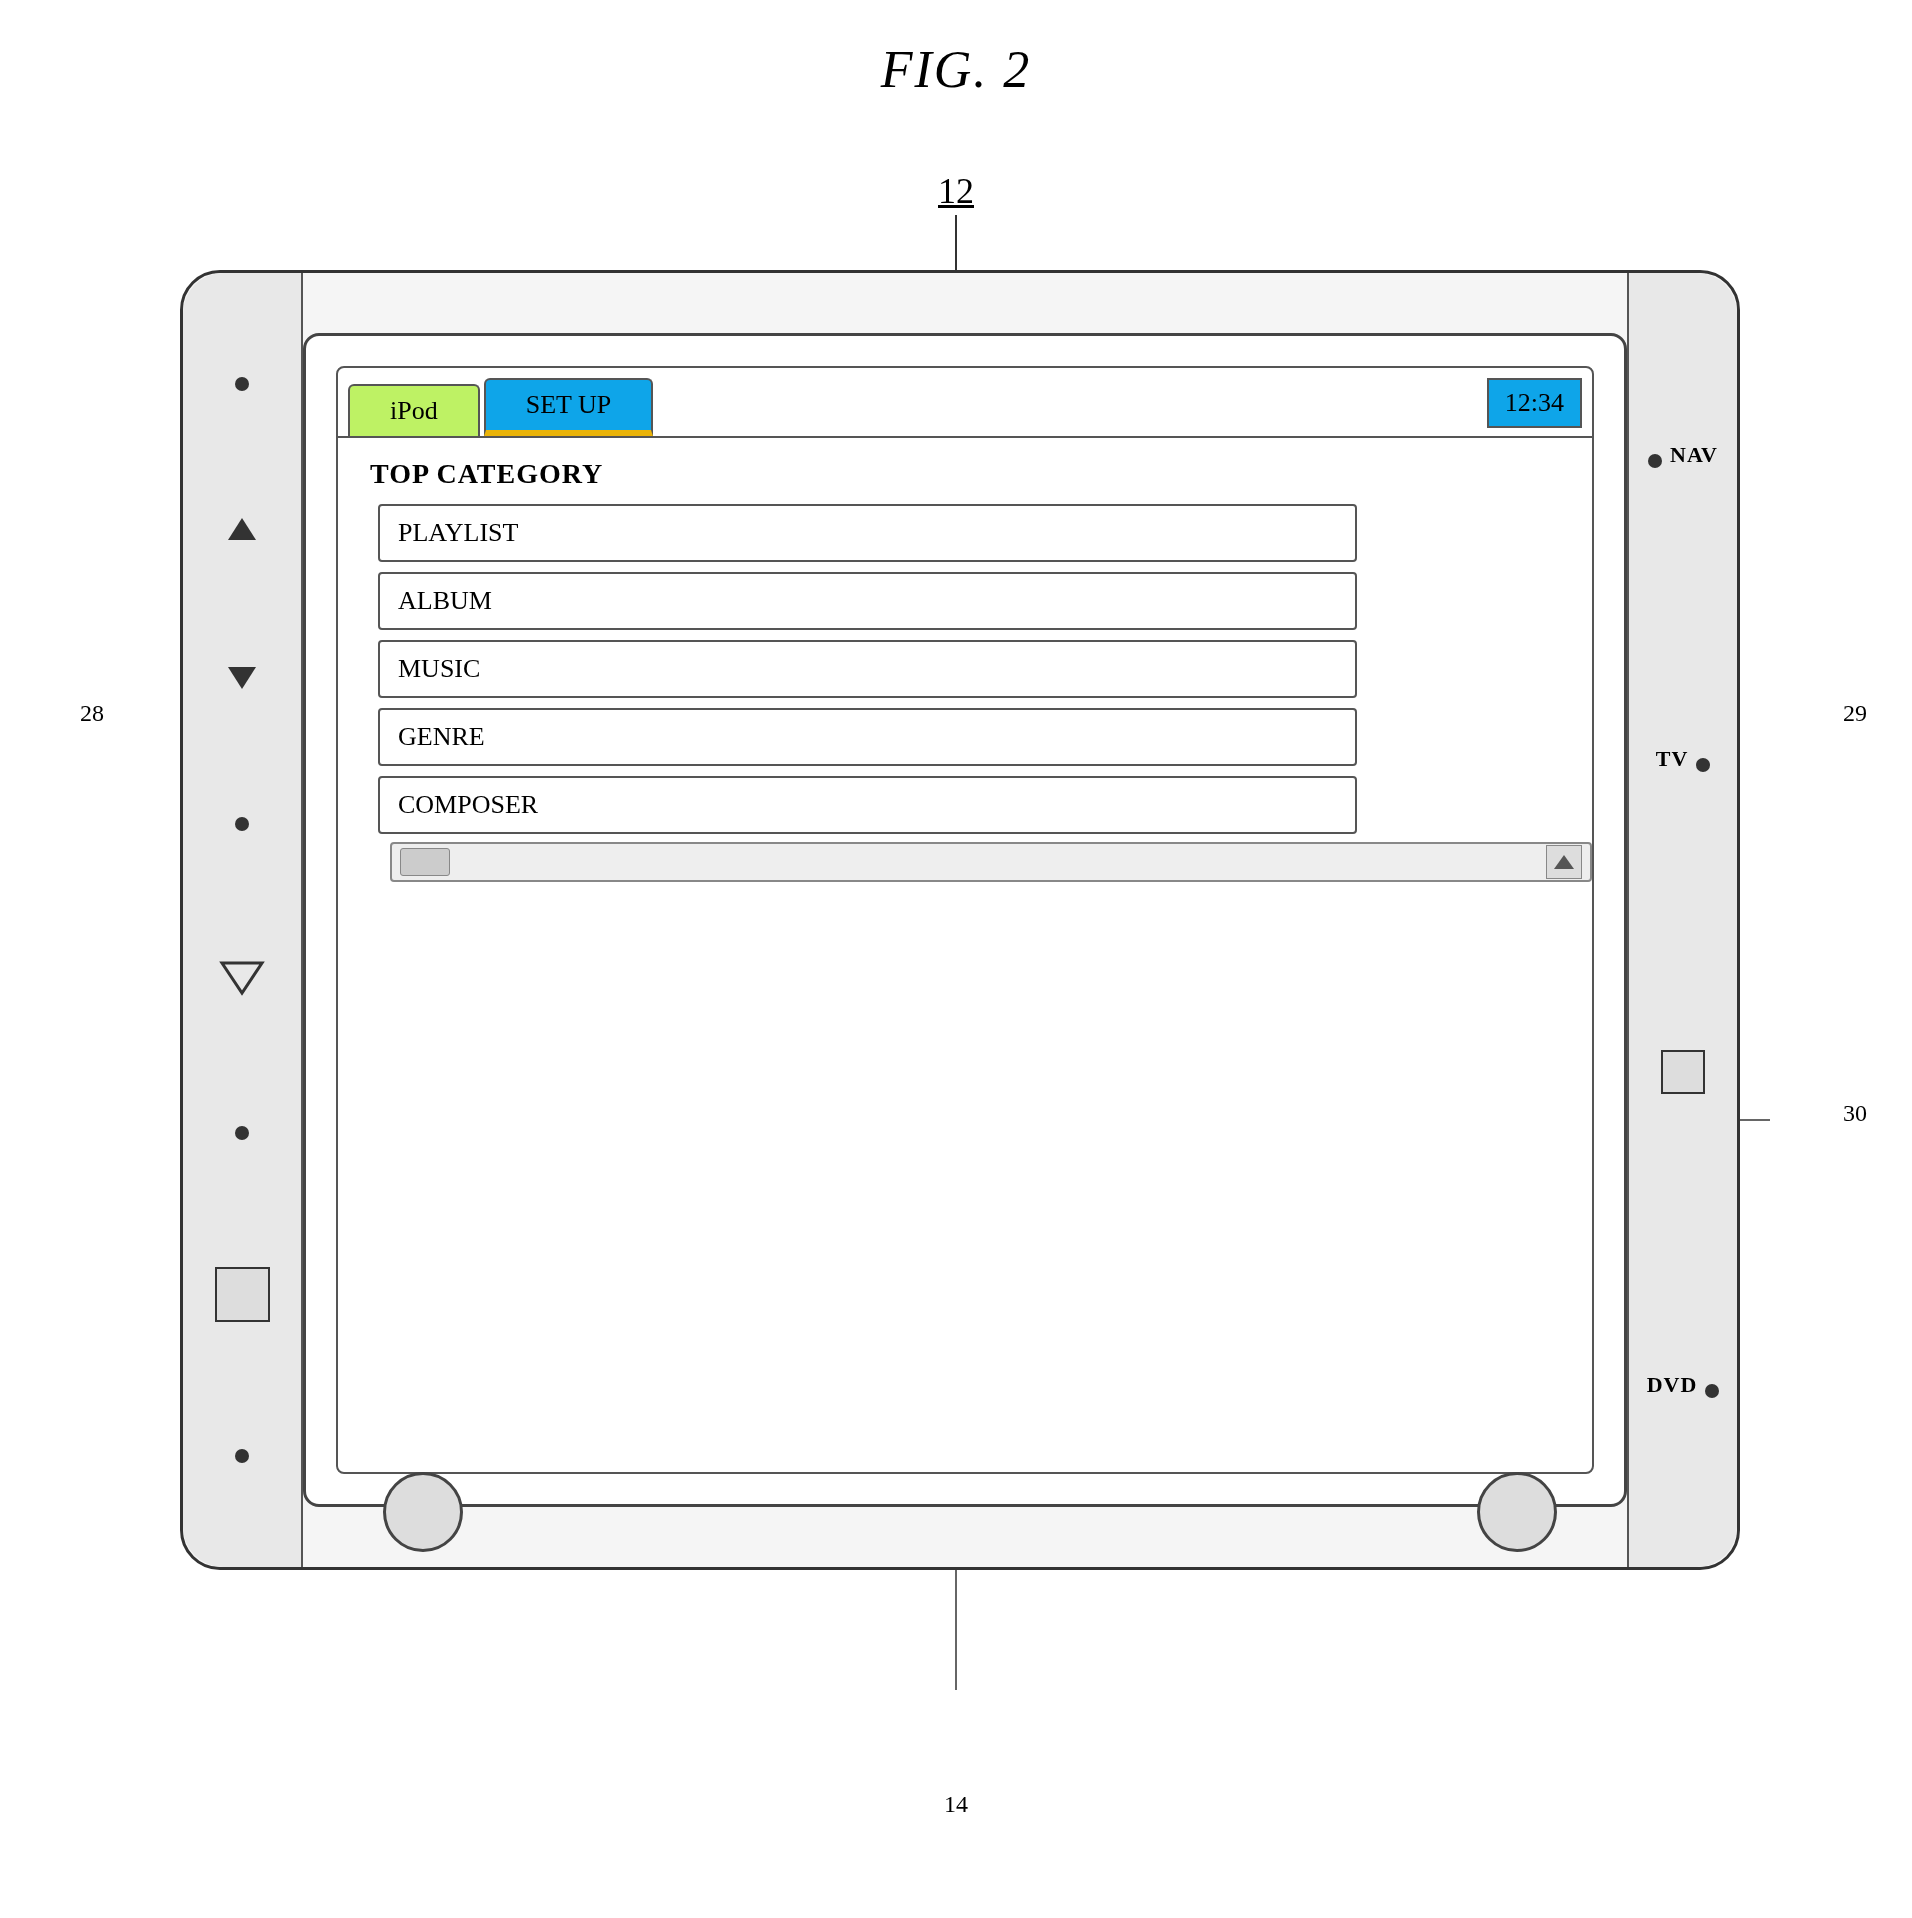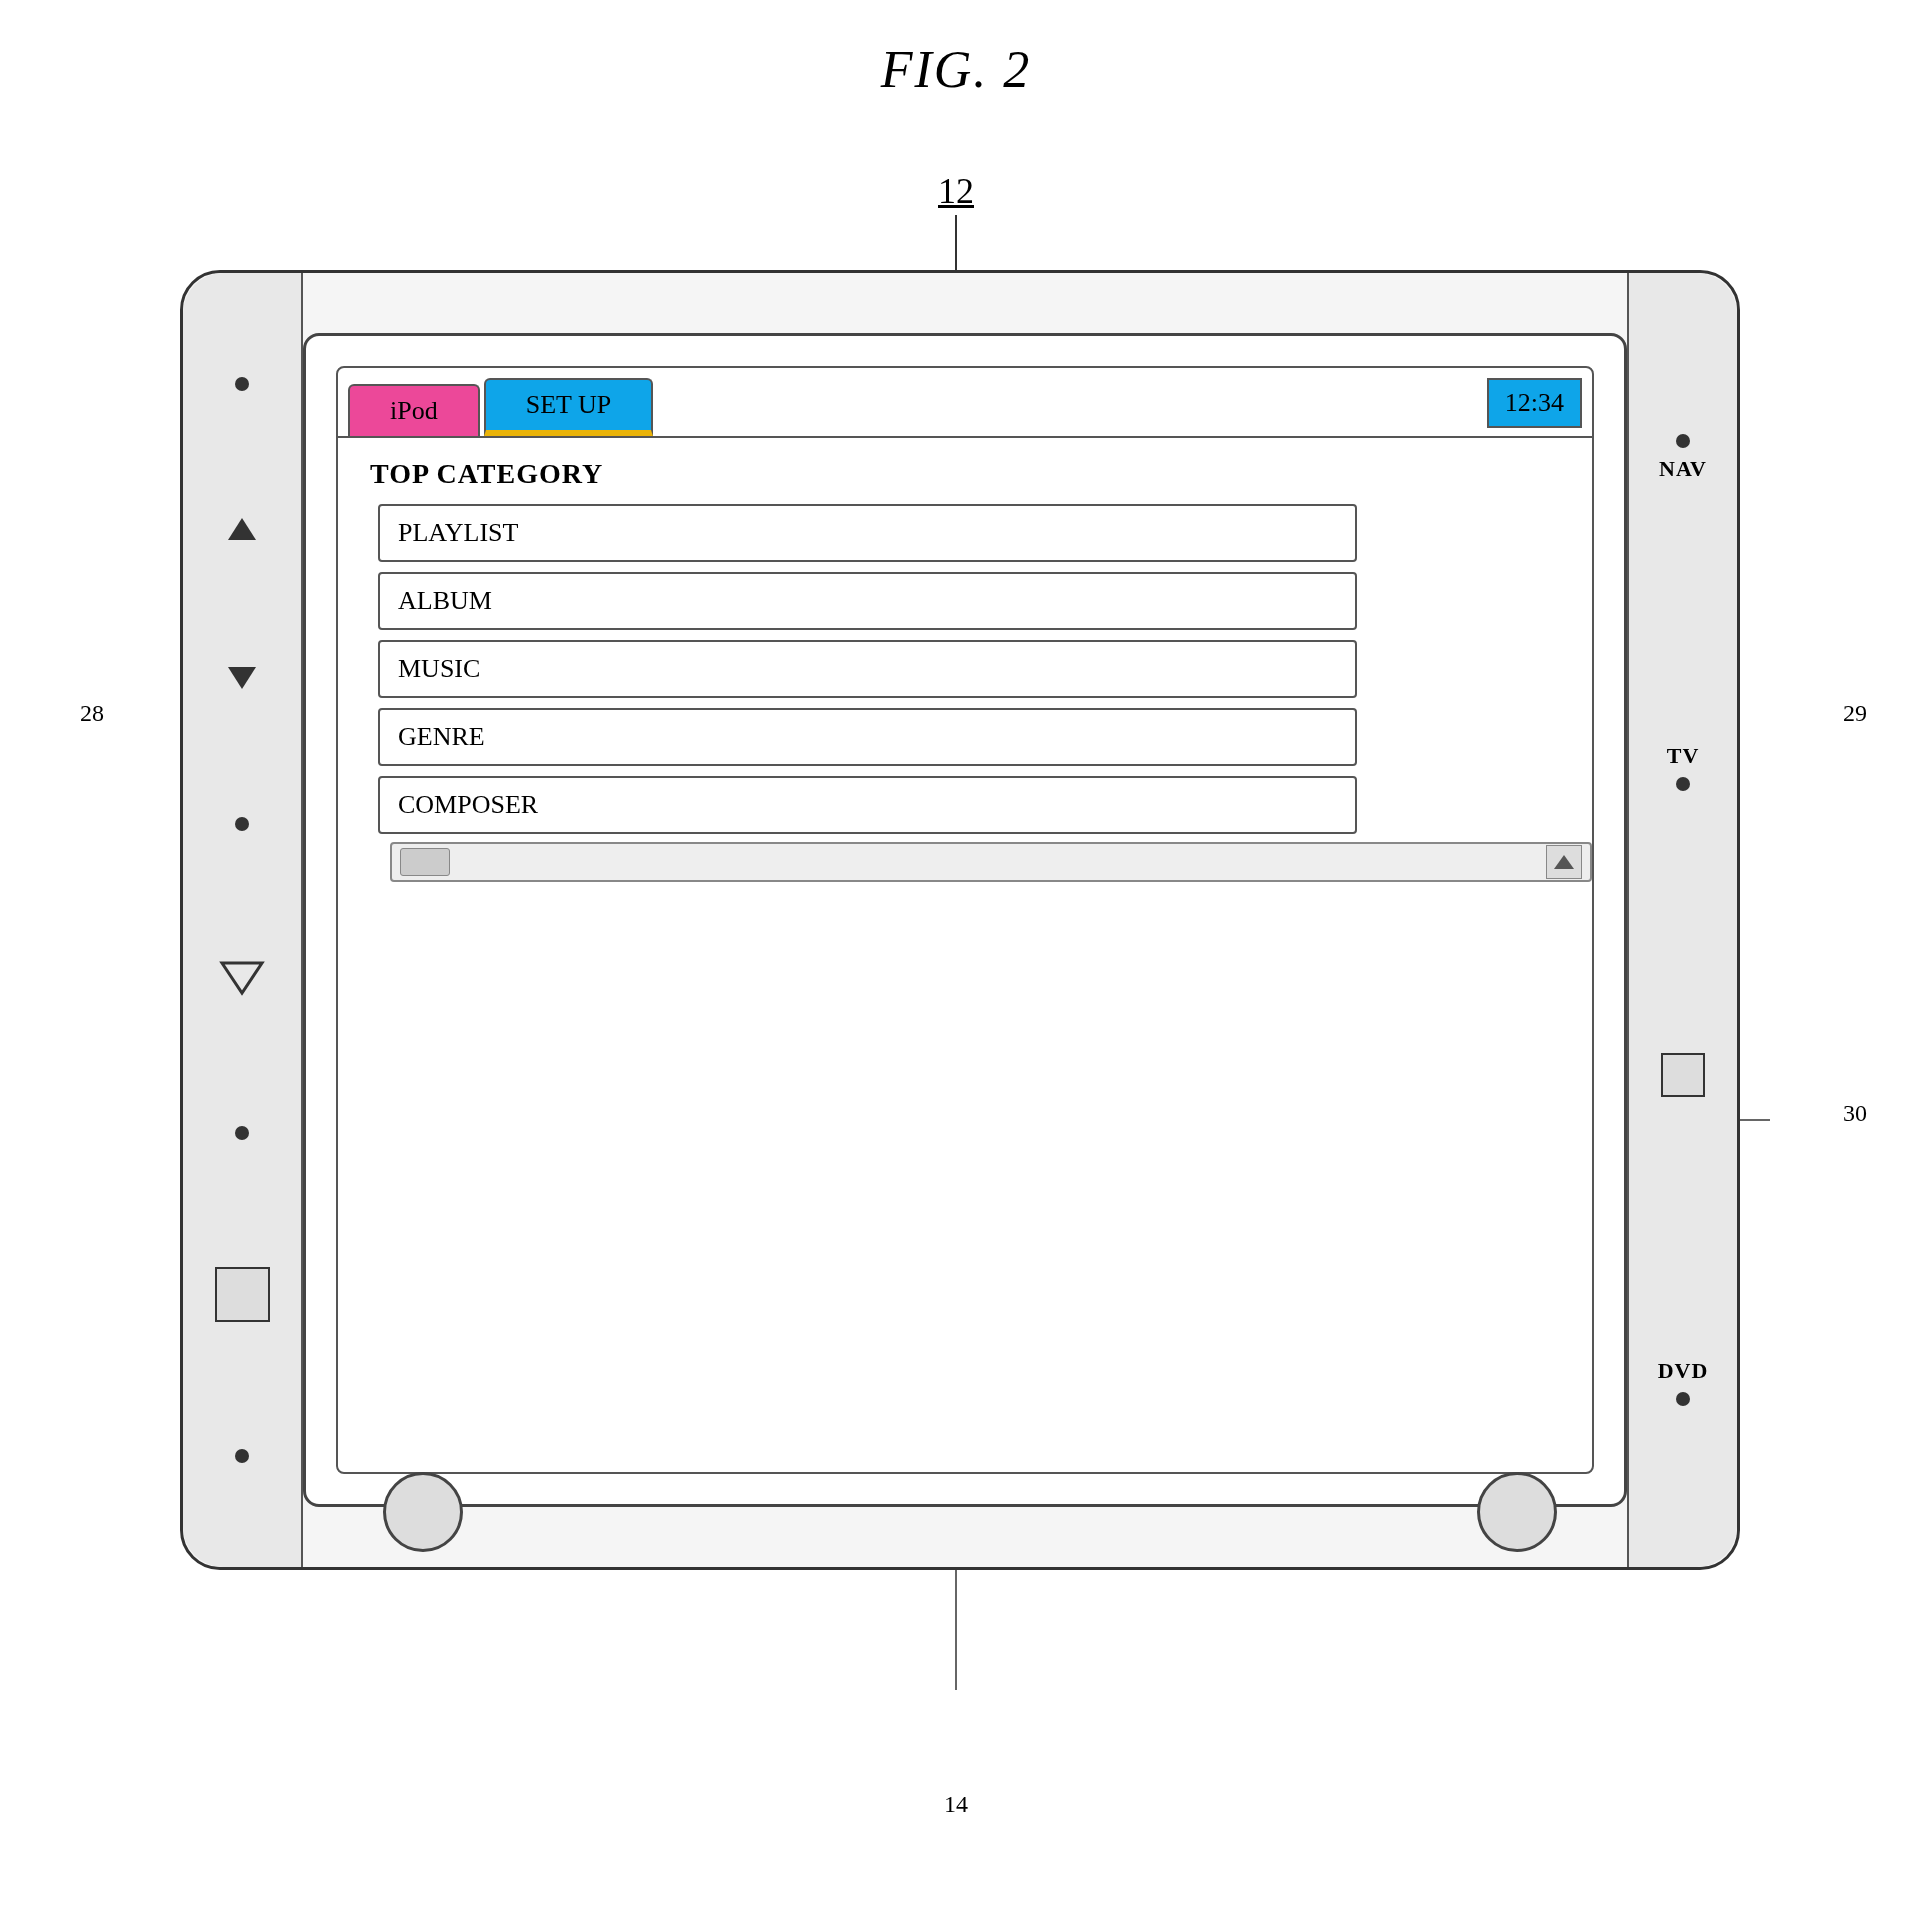--- a/index.html
+++ b/index.html
@@ -114,22 +114,21 @@
       border-radius: 0 40px 40px 0;
       display: flex;
       flex-direction: column;
       align-items: center;
       justify-content: space-around;
       padding: 30px 0;
     }
 
     .right-panel-section {
       display: flex;
-      flex-direction: column;
-      align-items: center;
+      align-items: flex-end;
       gap: 8px;
     }
 
     .right-panel-label {
       font-size: 22px;
       font-weight: bold;
       letter-spacing: 1px;
     }
 
     
@@ -165,21 +164,21 @@
       gap: 4px;
       position: relative;
     }
 
     .tab {
       padding: 10px 40px;
       border: 2px solid #555;
       border-bottom: none;
       border-radius: 6px 6px 0 0;
       font-size: 26px;
-      background: #ec4899;
+      background: #bef264;
       cursor: pointer;
       min-width: 120px;
       text-align: center;
     }
 
     .tab.active {
       background: #0ea5e9;
       border-bottom: 6px solid #eab308;
       position: relative;
       z-index: 2;

